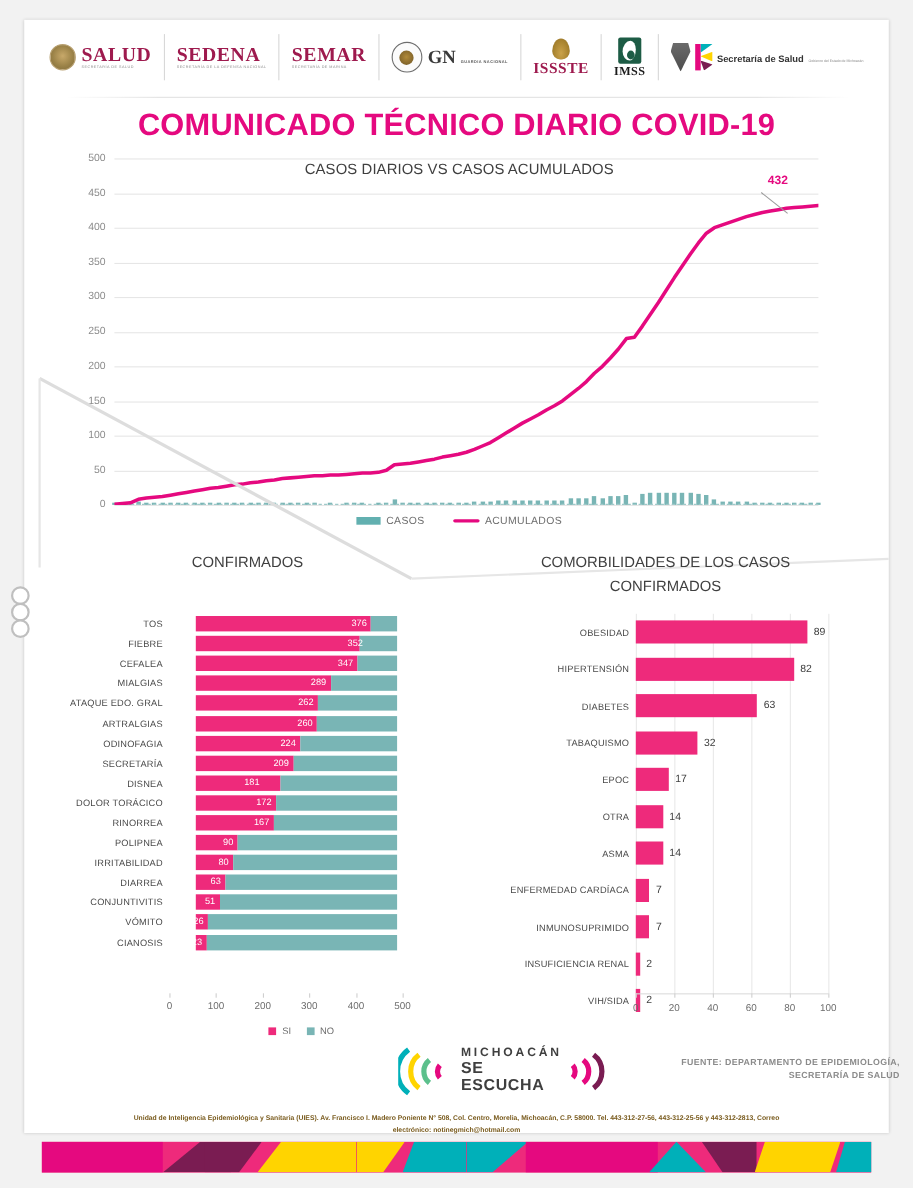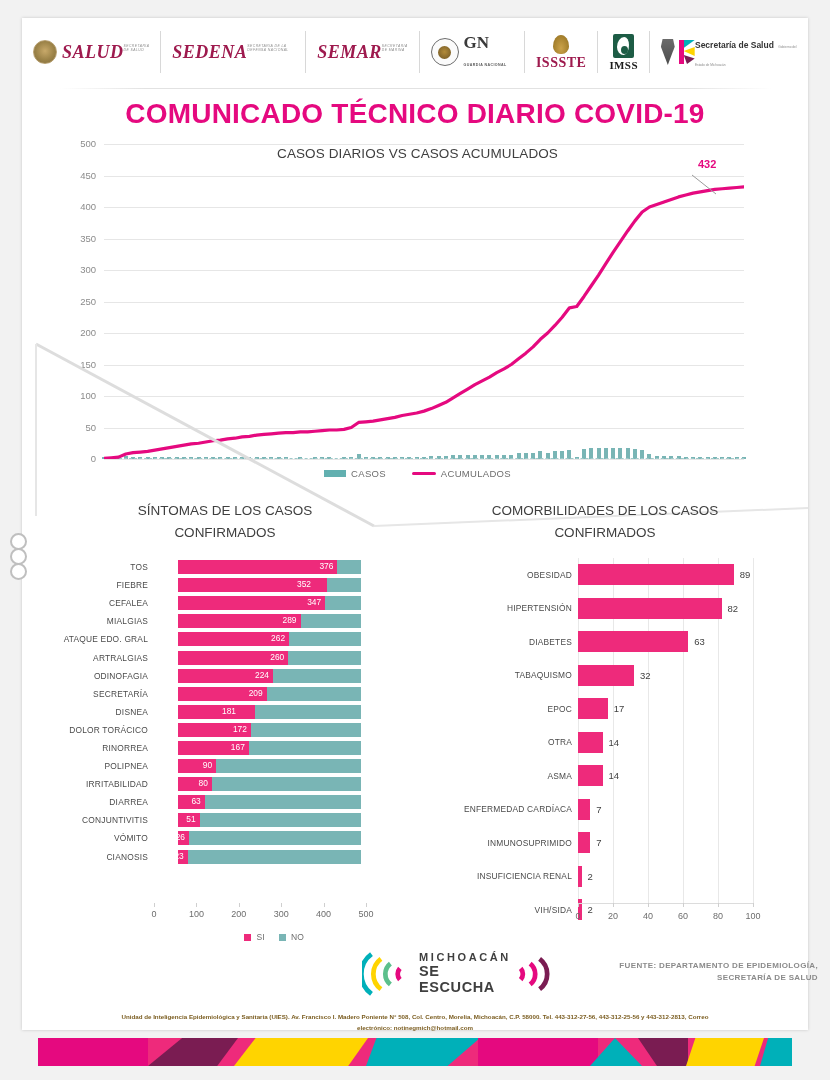--- a/index.html
+++ b/index.html
@@ -31,21 +31,21 @@
   .logo-bar{
     position:absolute; left:22px; top:24px; width:786px; height:56px;
     display:flex; align-items:center; justify-content:center;
   }
   .logo{
     display:flex;align-items:center;gap:5px;
     padding:0 11px; height:42px;
     border-right:1px solid #d8d8d8;
   }
   .logo:last-child{border-right:none;}
-  .logo-txt{display:flex;flex-direction:row;justify-content:space-between;font-style:italic;}
+  .logo-txt{display:flex;flex-direction:column;justify-content:space-between;}
   .logo-main{
     font-family:"Liberation Serif", serif;
     font-weight:bold;color:#9e1a4e;letter-spacing:.5px;line-height:1;
   }
   .logo-sub{font-size:3.4px;color:#8c8c8c;letter-spacing:.45px;line-height:1.15;margin-top:2px;}
   .sz18{font-size:18px;}
   .eagle{
     width:22px;height:22px;border-radius:50%;
     background:radial-gradient(circle at 50% 45%,#c8a96a 0%,#9c8348 55%,#7d6a3a 100%);
     border:1px solid #b8a070;flex:0 0 auto;
@@ -406,38 +406,37 @@
   </div>
 
   <svg class="callout" viewBox="0 0 786 215">
     <line x1="14" y1="14" x2="352" y2="196" stroke="#dddddd" stroke-width="3"></line>
     <line x1="14" y1="14" x2="14" y2="186" stroke="#e6e6e6" stroke-width="2"></line>
     <line x1="352" y1="196" x2="786" y2="178" stroke="#e6e6e6" stroke-width="2"></line>
   </svg>
 
   <div class="sym">
     <div class="sym-title">
-      <div>SÍNTOMAS DE LOS CASOS</div>
       <div>CONFIRMADOS</div>
     </div>
     <div class="sym-rows" id="sym-rows">
         <div class="sym-row">
           <div class="sym-lbl">TOS</div>
           <div class="sym-bar">
             <div class="sym-si" style="width: 159.424px;"></div>
             <div class="sym-no" style="left: 159.424px; width: 23.744px;"></div>
             <div class="sym-val" style="left: 159.424px;">376</div>
           </div>
         </div>
         <div class="sym-row">
           <div class="sym-lbl">FIEBRE</div>
           <div class="sym-bar">
             <div class="sym-si" style="width: 149.248px;"></div>
             <div class="sym-no" style="left: 149.248px; width: 33.92px;"></div>
-            <div class="sym-val" style="left: 137px; text-align: right;">352</div>
+            <div class="sym-val" style="left: 156px; text-align: right;">352</div>
           </div>
         </div>
         <div class="sym-row">
           <div class="sym-lbl">CEFALEA</div>
           <div class="sym-bar">
             <div class="sym-si" style="width: 147.128px;"></div>
             <div class="sym-no" style="left: 147.128px; width: 36.04px;"></div>
             <div class="sym-val" style="left: 147.128px;">347</div>
           </div>
         </div>

